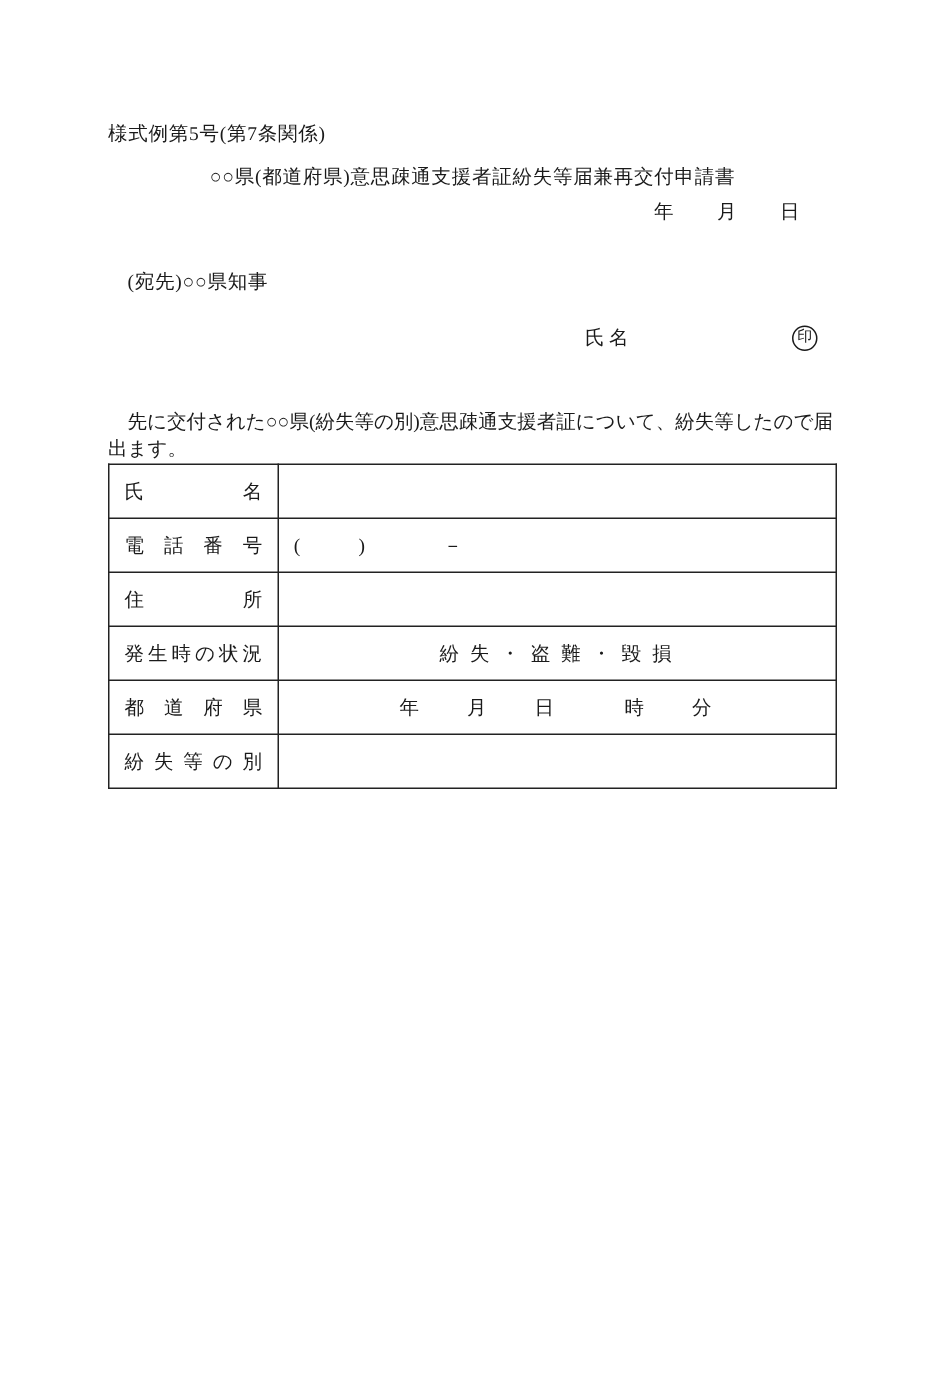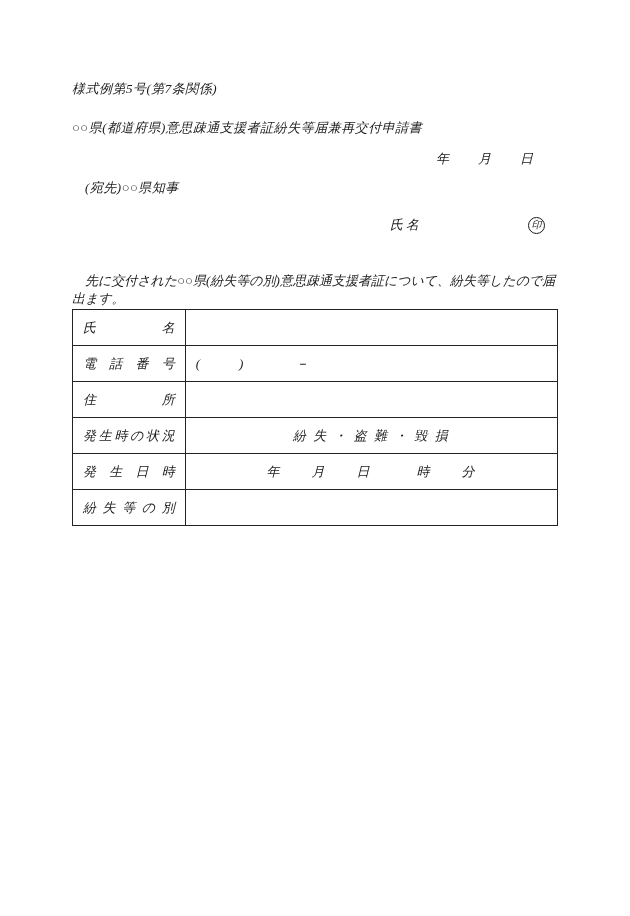--- a/index.html
+++ b/index.html
@@ -15,39 +15,38 @@
     background: #ffffff;
     overflow: hidden;
   }
   .content {
     position: absolute;
     left: 72px;
     width: 486px;
     top: 0;
     height: 100%;
     font-size: 13px;
-    font-style: italic;
   }
   .form-number {
     position: absolute;
     top: 80px;
     left: 0;
     letter-spacing: 0.5px;
   }
   .title {
     position: absolute;
-    top: 119px;
+    top: 109px;
     left: 0;
     width: 100%;
-    text-align: left;
+    text-align: center;
     letter-spacing: 0.5px;
   }
   .date-line {
     position: absolute;
-    top: 150px;
+    top: 132px;
     right: 24px;
     letter-spacing: 1px;
   }
   .addressee {
     position: absolute;
     top: 179px;
     left: 13px;
     letter-spacing: 0.5px;
     text-align: right;
   }
@@ -139,21 +138,21 @@
         </tr>
         <tr>
           <td class="label">住所</td>
           <td class="value left"></td>
         </tr>
         <tr>
           <td class="label">発生時の状況</td>
           <td class="value center">紛 失 ・ 盗 難 ・ 毀 損</td>
         </tr>
         <tr>
-          <td class="label">発生日時</td>
+          <td class="label">都道府県</td>
           <td class="value center">年　　月　　日　　　時　　分</td>
         </tr>
         <tr>
           <td class="label">紛失等の別</td>
           <td class="value left"></td>
         </tr>
       </tbody>
     </table>
 
   </div>

